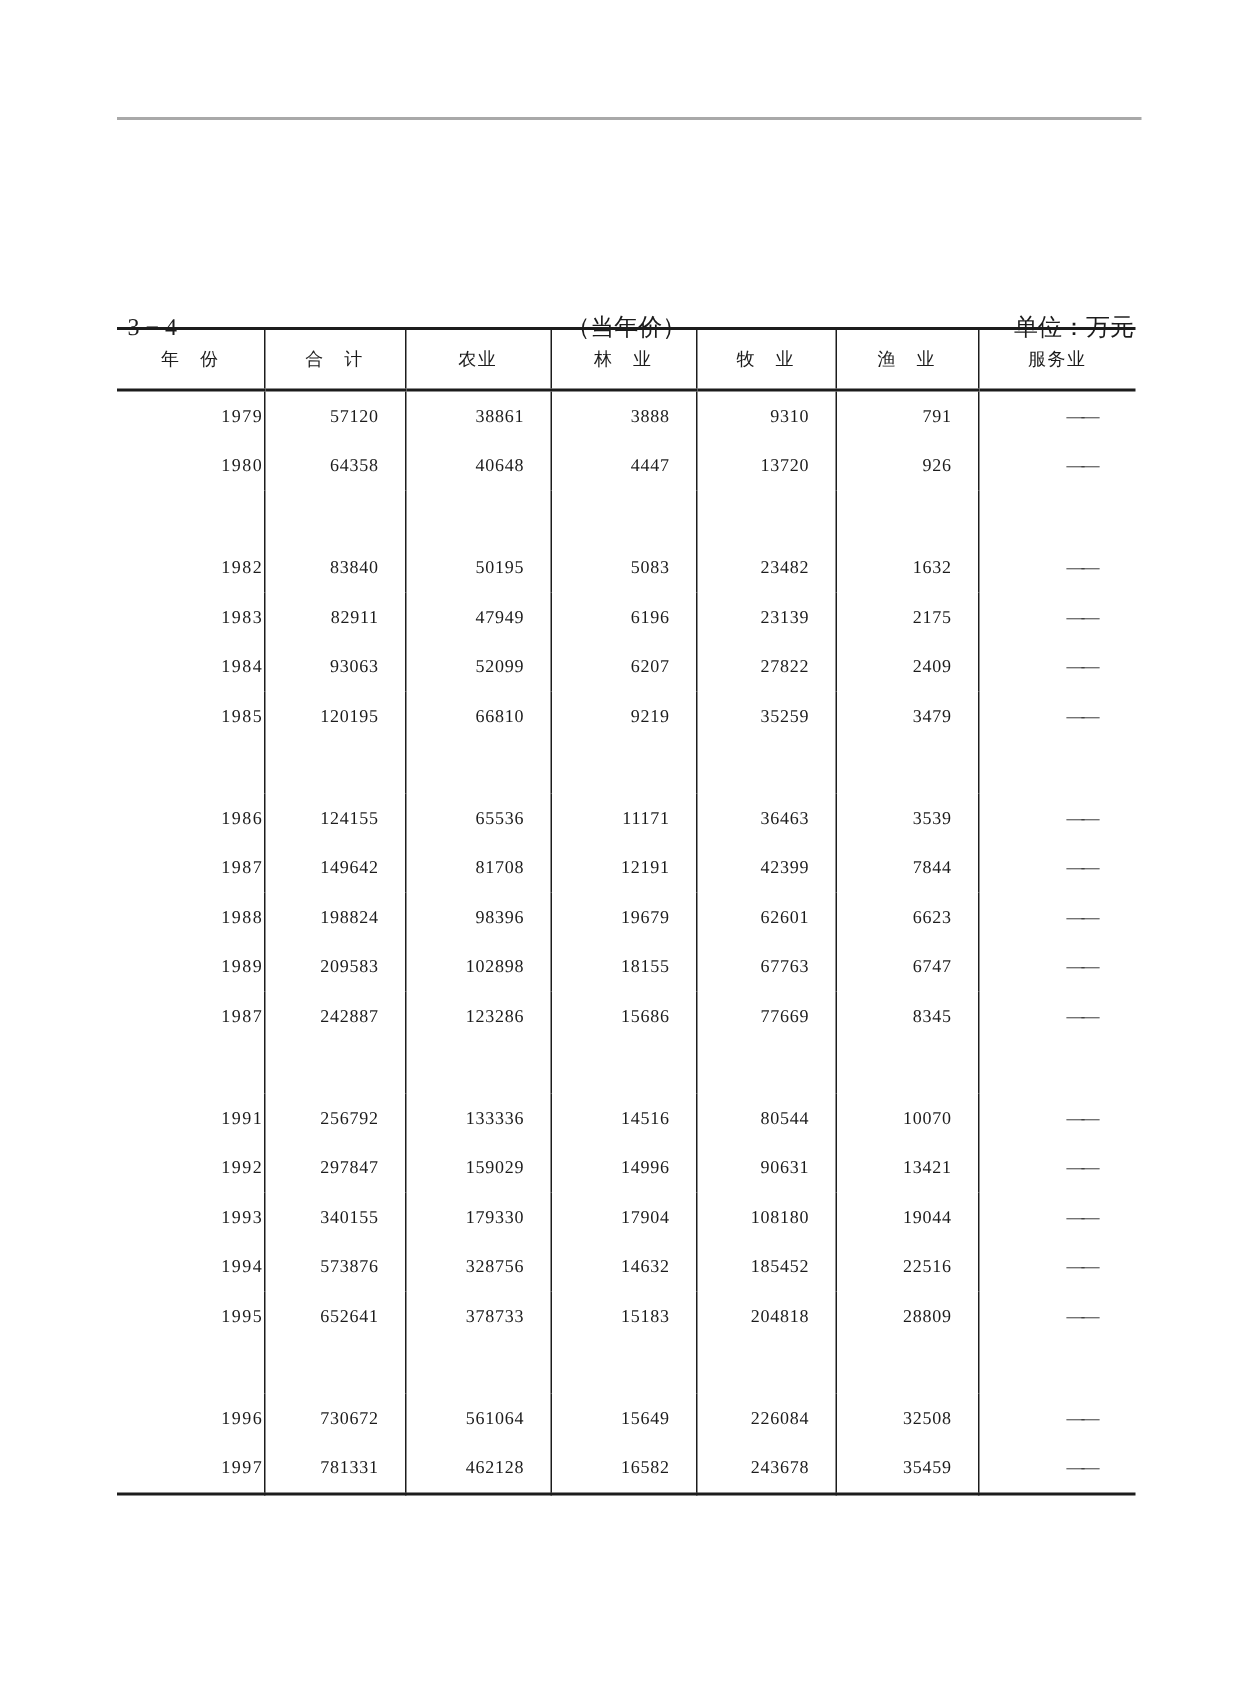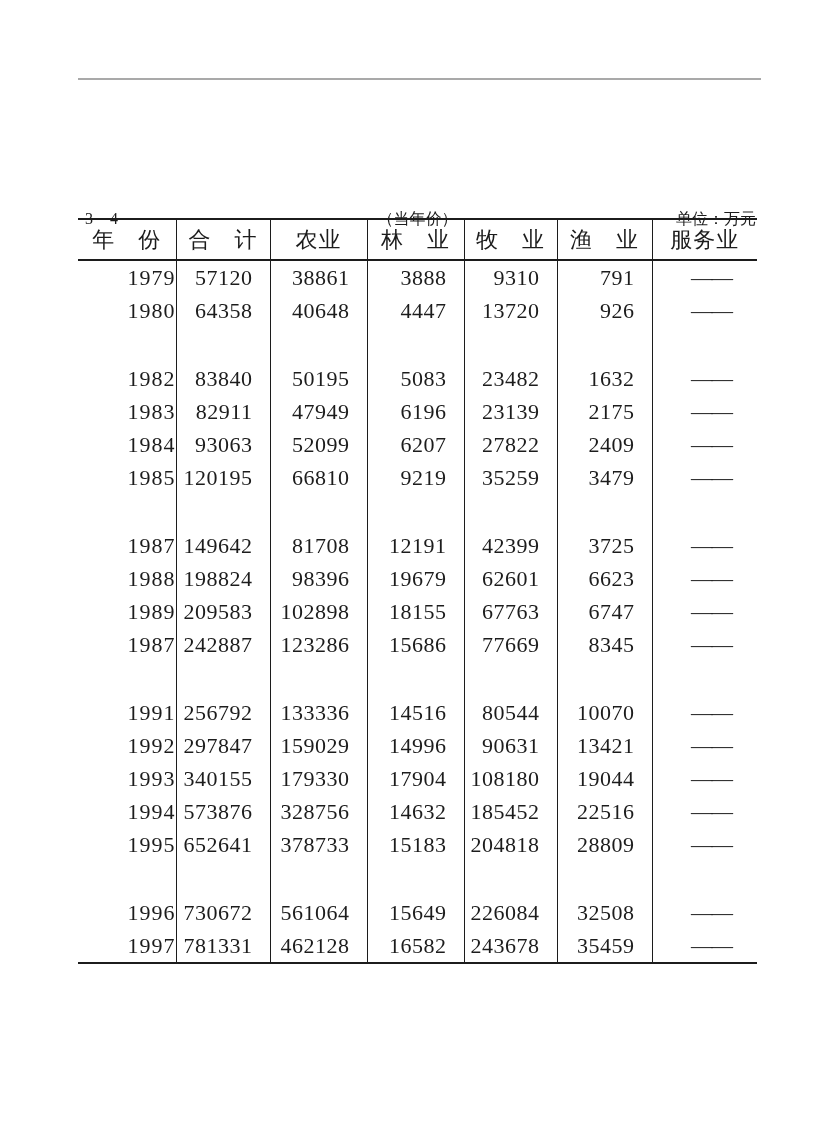--- a/index.html
+++ b/index.html
@@ -29,21 +29,21 @@
   .caption-code   { position: absolute; left: 7px;  top: 0; }
   .caption-center { position: absolute; left: 0; right: 0; top: 0; text-align: center; }
   .caption-unit   { position: absolute; right: 1px; top: 0; }
 
   table.stat-table {
     position: absolute;
     left: 78px; top: 218px;
     width: 679px;
     border-collapse: collapse;
     table-layout: fixed;
-    font-size: 22px;
+    font-size: 12px;
     border-top: 2px solid #1c1c1c;
     border-bottom: 2px solid #1c1c1c;
   }
   col.c0 { width: 98px; }
   col.c1 { width: 94px; }
   col.c2 { width: 97px; }
   col.c3 { width: 97px; }
   col.c4 { width: 93px; }
   col.c5 { width: 95px; }
   col.c6 { width: 105px; }
@@ -182,26 +182,35 @@
       <tr class="spacer">
         <td></td>
         <td></td>
         <td></td>
         <td></td>
         <td></td>
         <td></td>
         <td></td>
       </tr>
       <tr>
+        <td class="year">1986</td>
+        <td class="num">124155</td>
+        <td class="num">65536</td>
+        <td class="num">11171</td>
+        <td class="num">36463</td>
+        <td class="num">3539</td>
+        <td class="dash">——</td>
+      </tr>
+      <tr>
         <td class="year">1987</td>
         <td class="num">149642</td>
         <td class="num">81708</td>
         <td class="num">12191</td>
         <td class="num">42399</td>
-        <td class="num">3725</td>
+        <td class="num">7844</td>
         <td class="dash">——</td>
       </tr>
       <tr>
         <td class="year">1988</td>
         <td class="num">198824</td>
         <td class="num">98396</td>
         <td class="num">19679</td>
         <td class="num">62601</td>
         <td class="num">6623</td>
         <td class="dash">——</td>

